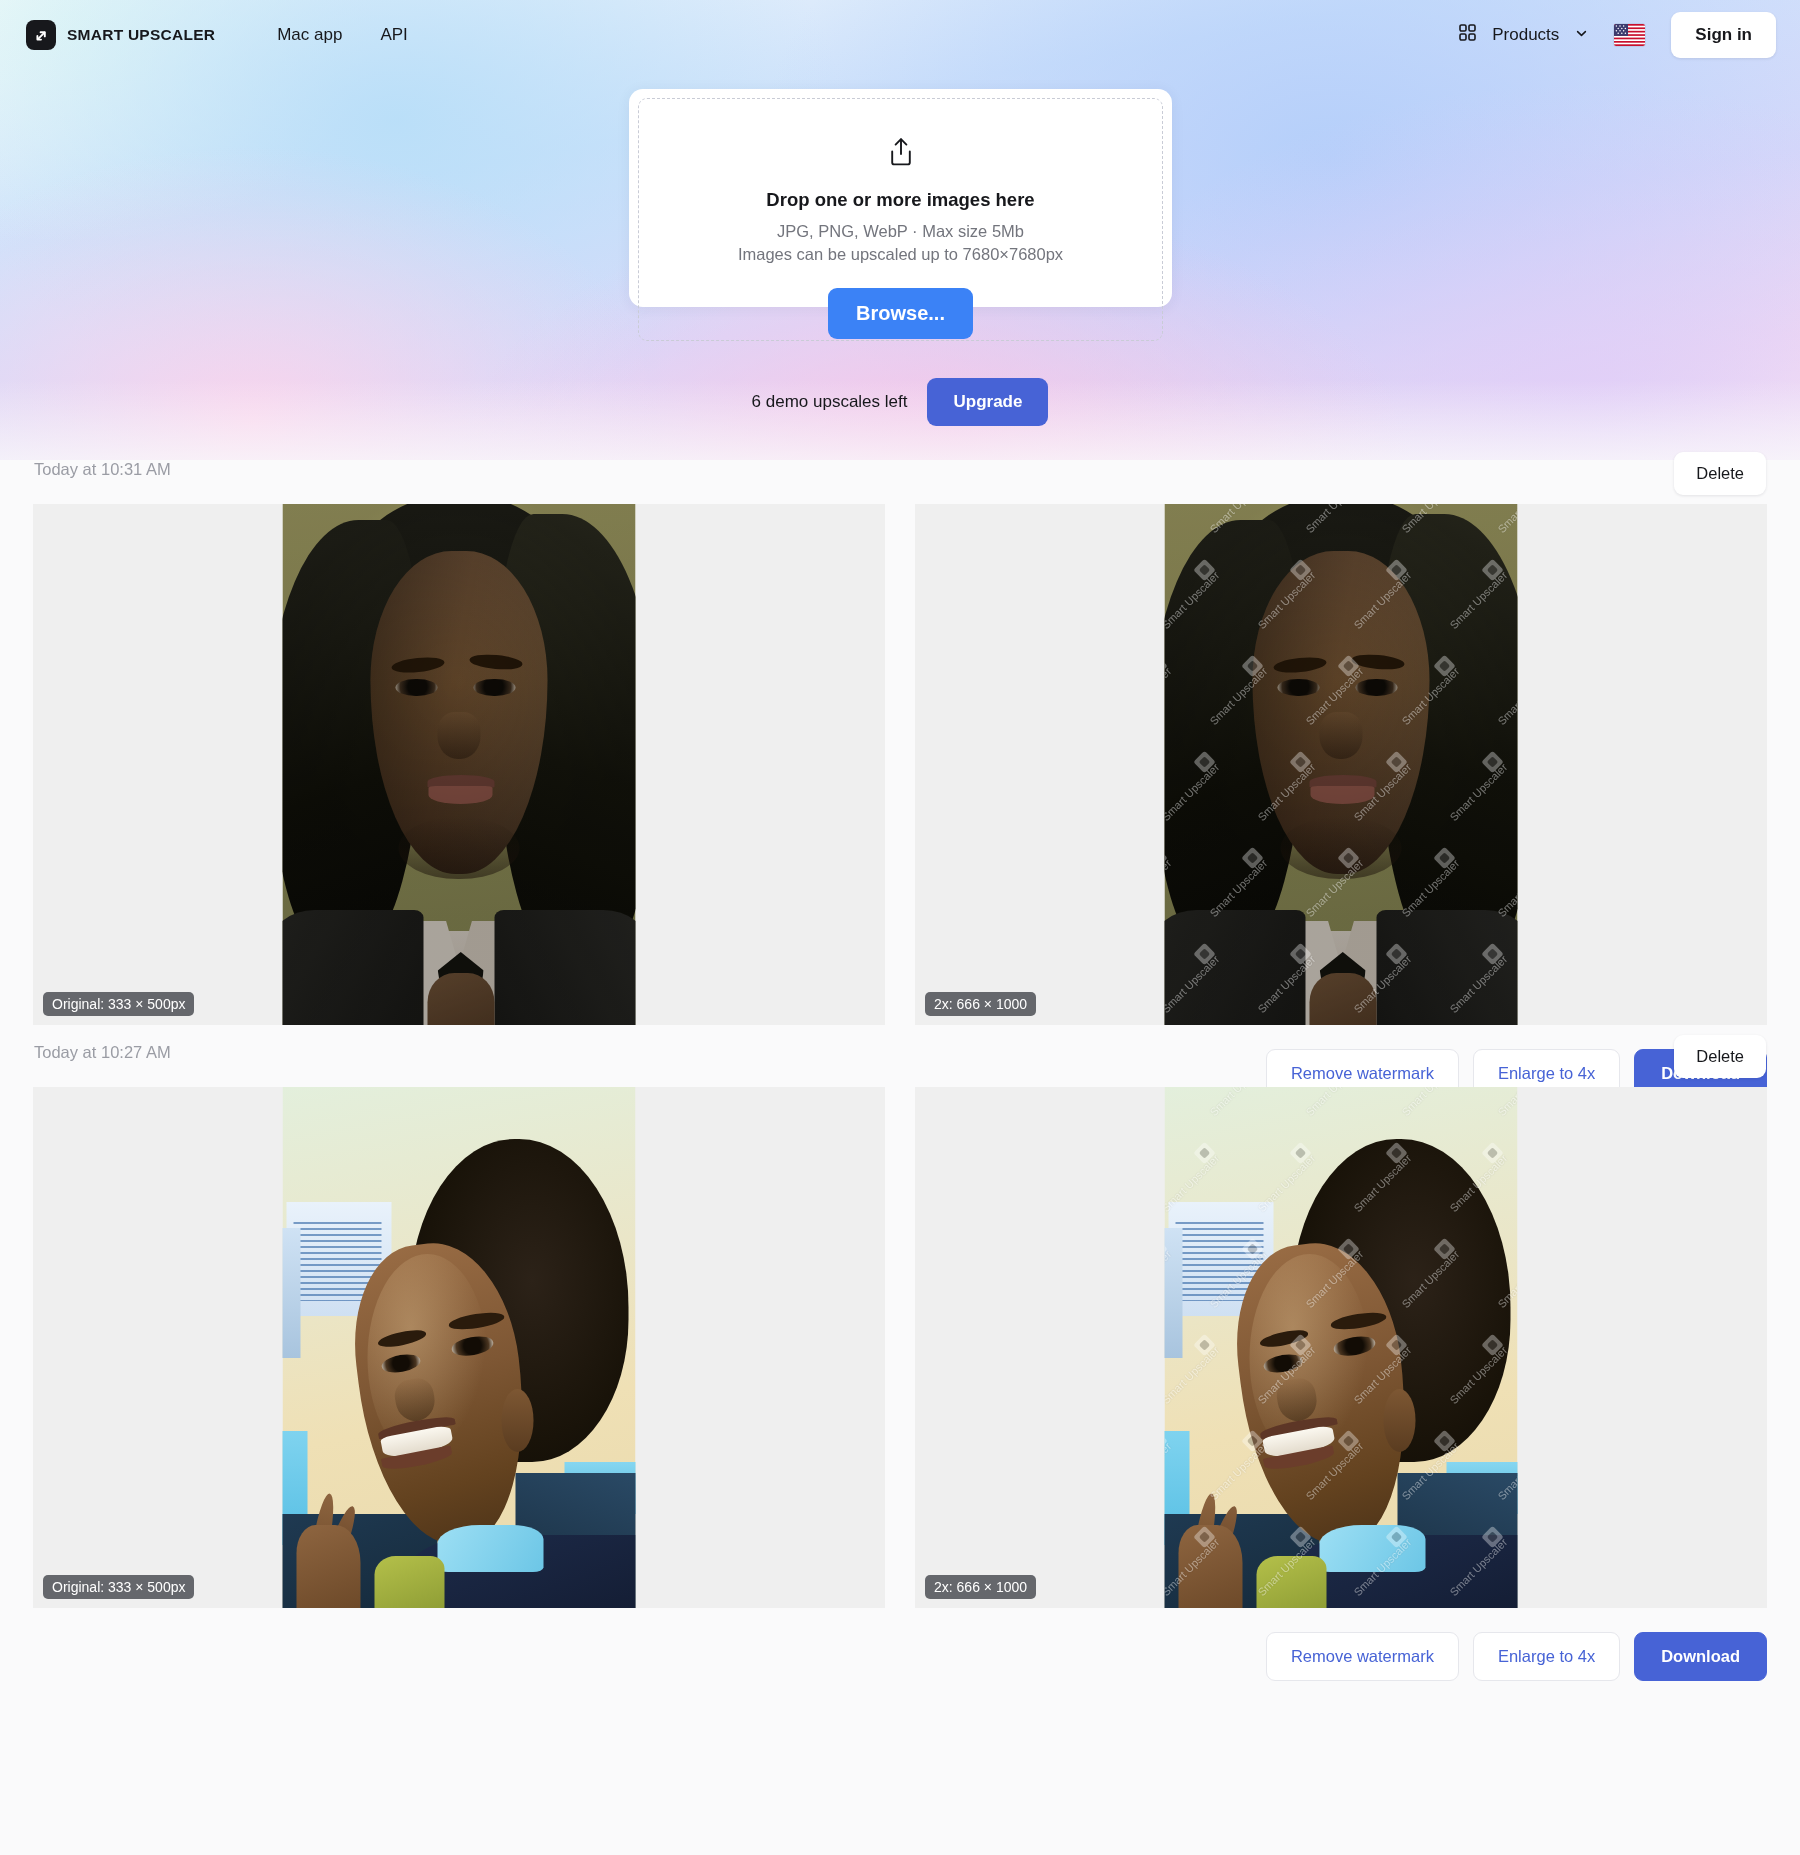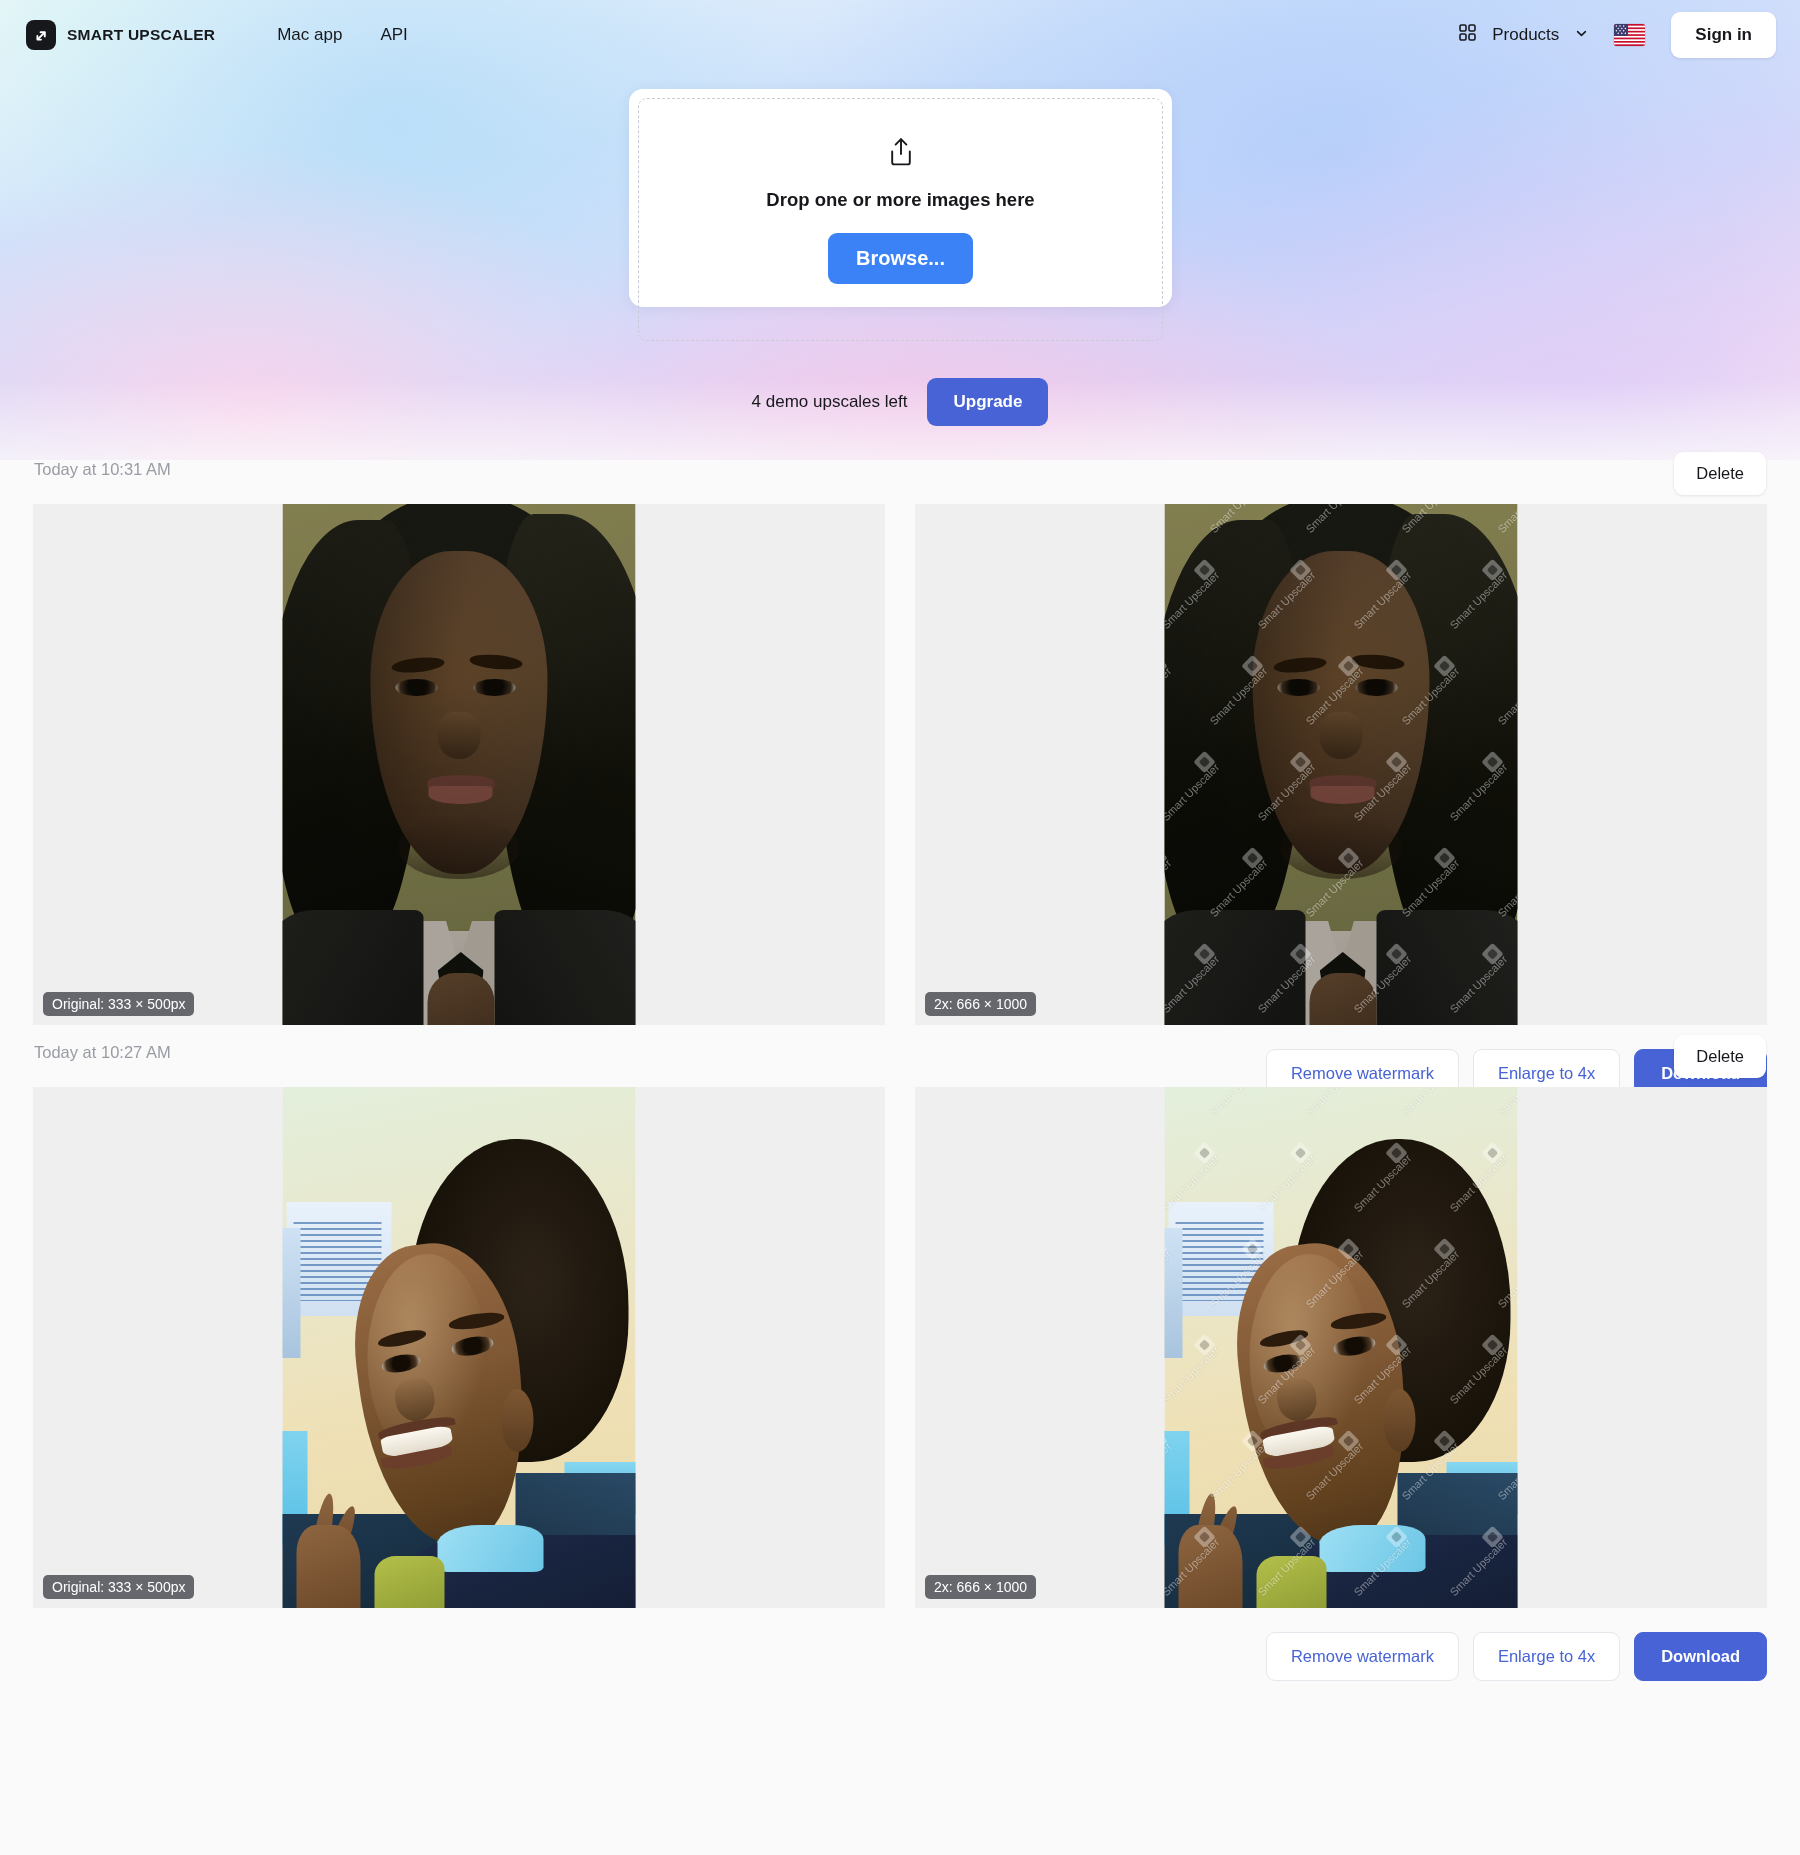--- a/index.html
+++ b/index.html
@@ -497,26 +497,30 @@
 <div class="dropcard">
   <div class="dropzone">
     <span class="upload-icon">
       <svg width="26" height="30" viewBox="0 0 26 30" aria-hidden="true">
         <path d="M13 2.5 L13 17" stroke="#17181c" stroke-width="1.9" stroke-linecap="round"></path>
         <path d="M7.6 7.6 L13 2.2 L18.4 7.6" fill="none" stroke="#17181c" stroke-width="1.9" stroke-linecap="round" stroke-linejoin="round"></path>
         <path d="M4.2 14.5 L4.2 25.5 C4.2 26.6 5.1 27.4 6.2 27.4 L19.8 27.4 C20.9 27.4 21.8 26.6 21.8 25.5 L21.8 14.5" fill="none" stroke="#17181c" stroke-width="1.9" stroke-linecap="round" stroke-linejoin="round"></path>
       </svg>
     </span>
     <div class="drop-title">Drop one or more images here</div>
+    <div class="drop-sub">
+      <div>JPG, PNG, WebP · Max size 5Mb</div>
+      <div>Images can be upscaled up to 7680×7680px</div>
+    </div>
     <button class="browse-btn">Browse...</button>
   </div>
 </div>
 
 <div class="demo-row">
-  <span class="demo-text">4 demo upscales left</span>
+  <span class="demo-text">6 demo upscales left</span>
   <button class="upgrade-btn">Upgrade</button>
 </div>
 
 <div class="card" style="top:452px;">
   <div class="card-head">
     <span class="card-time">Today at 10:31 AM</span>
     <button class="delete-btn">Delete</button>
   </div>
   <div class="panes">
 

